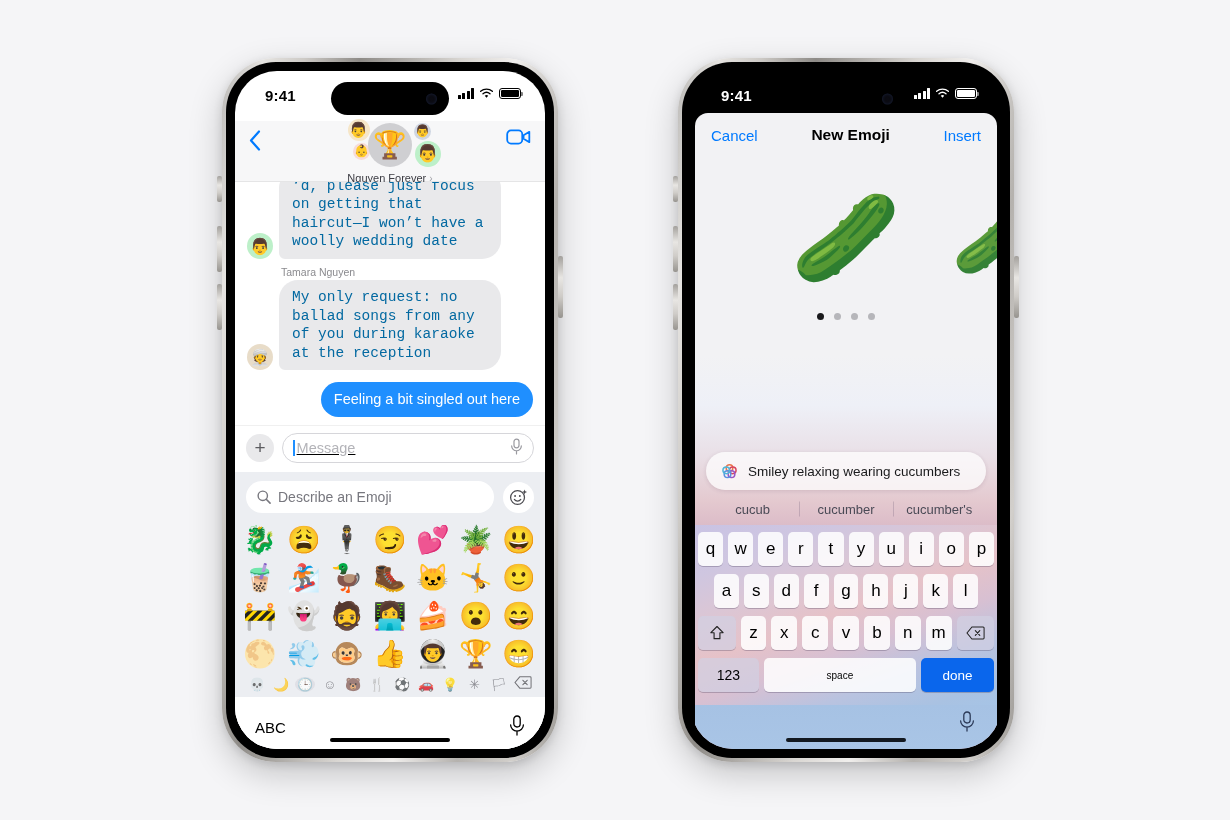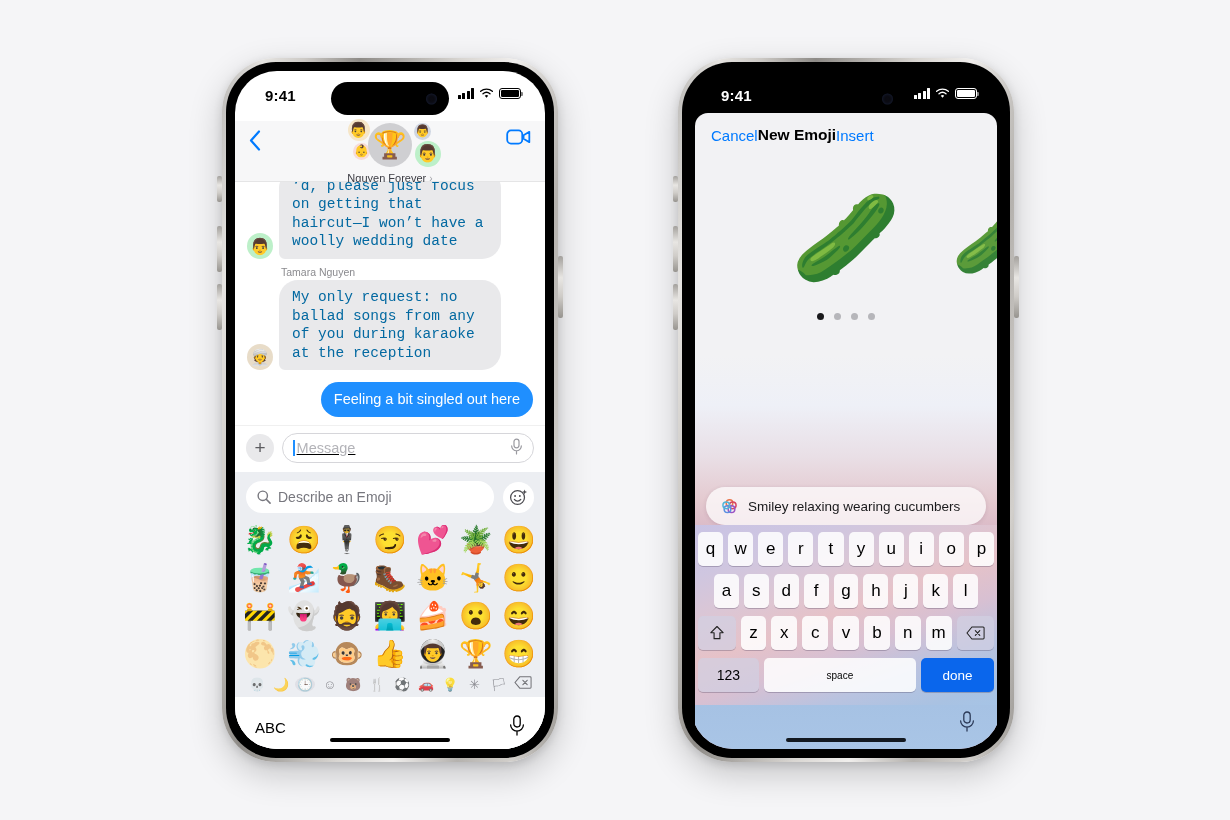--- a/index.html
+++ b/index.html
@@ -174,21 +174,21 @@
       linear-gradient(180deg,
         #f2f2f4 0%, #f2f2f4 38%,
         #eef0f7 46%,
         #e9dfe6 54%,
         #e4c9cf 61%,
         #d9b8c6 66%);
     overflow:hidden;
     display:flex; flex-direction:column;
   }
   .sheet-nav {
-    display:flex; align-items:center; 
+    display:flex; align-items:center; justify-content:space-between;
     padding: 13px 16px 8px; flex:0 0 auto;
   }
   .sn-btn { color:#007aff; font-size:15px; cursor:pointer; }
   .sn-title { font-size:15.5px; font-weight:700; color:#000; }
 
   .carousel { flex:1 1 auto; position:relative; }
   .car-main {
     position:absolute; left:50%; transform:translateX(-50%); top:42px;
     font-size:88px; line-height:1;
   }
@@ -485,20 +485,25 @@
                 <g fill="none" stroke-width="1.6">
                   <circle cx="10" cy="6.3" r="3.5" stroke="#e8734a"></circle>
                   <circle cx="13.4" cy="8.8" r="3.5" stroke="#d8455f"></circle>
                   <circle cx="12.1" cy="12.8" r="3.5" stroke="#9b53c4"></circle>
                   <circle cx="7.9" cy="12.8" r="3.5" stroke="#5a8fe0"></circle>
                   <circle cx="6.6" cy="8.8" r="3.5" stroke="#4fb5d8"></circle>
                 </g>
               </svg>
               <span class="prompt-text">Smiley relaxing wearing cucumbers</span>
             </div>
+            <div class="suggest-bar">
+              <span class="sug">cucub</span>
+              <span class="sug">cucumber</span>
+              <span class="sug">cucumber's</span>
+            </div>
           </div>
 
           <div class="keyboard">
             <div class="kb-row r1">
               <span class="key">q</span>
               <span class="key">w</span>
               <span class="key">e</span>
               <span class="key">r</span>
               <span class="key">t</span>
               <span class="key">y</span>

